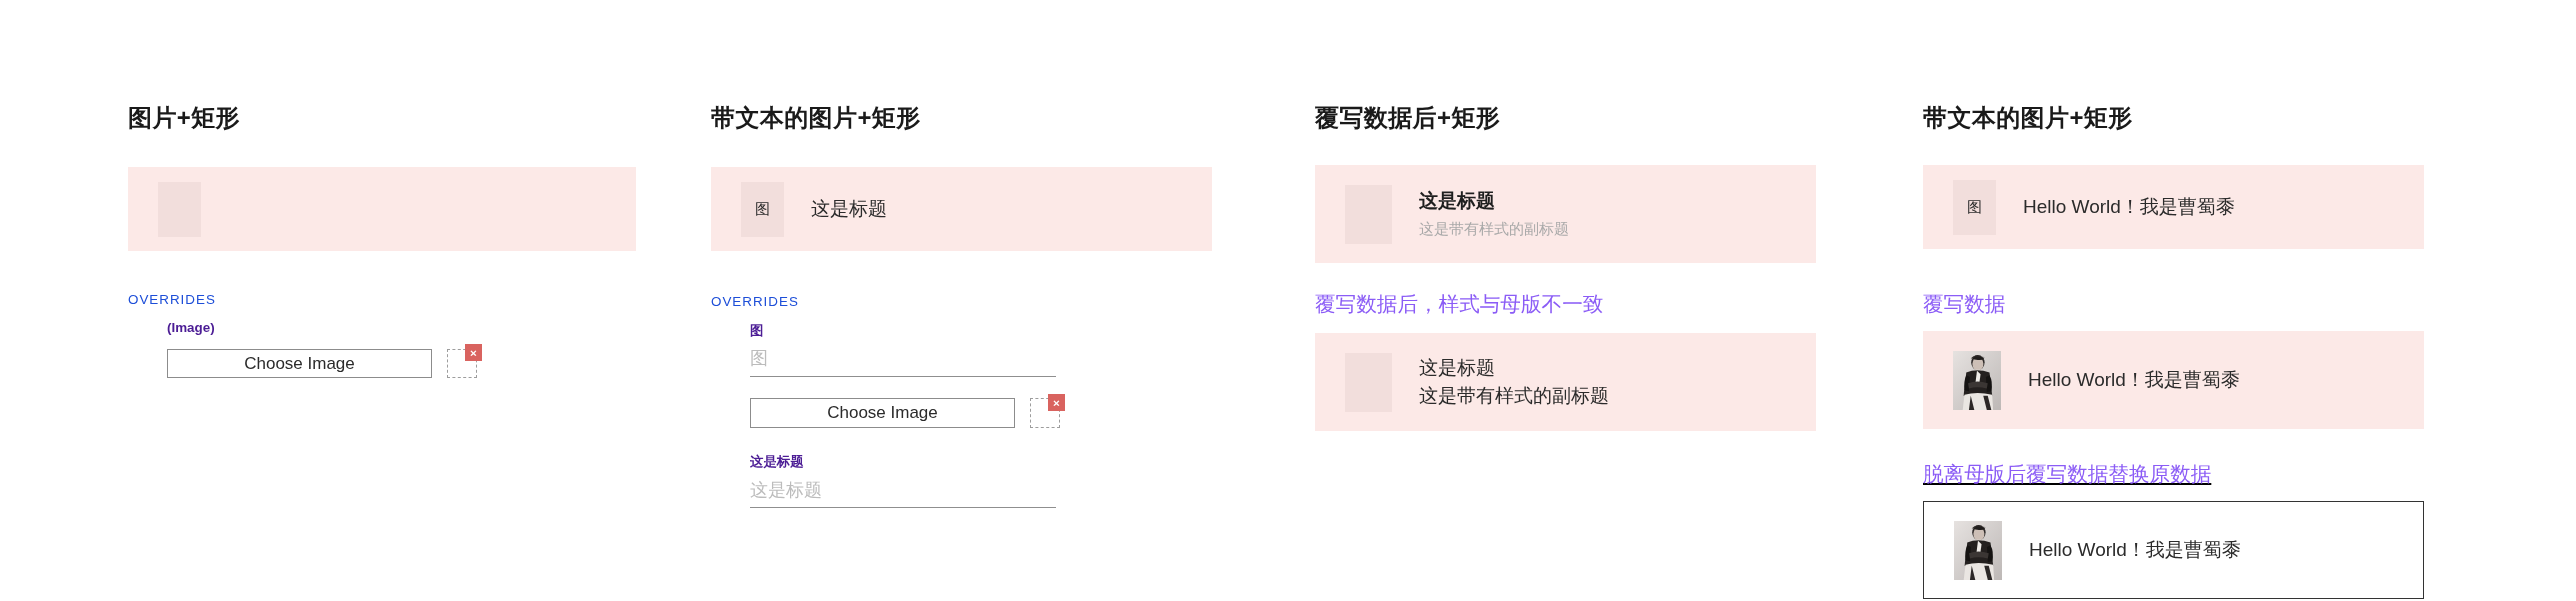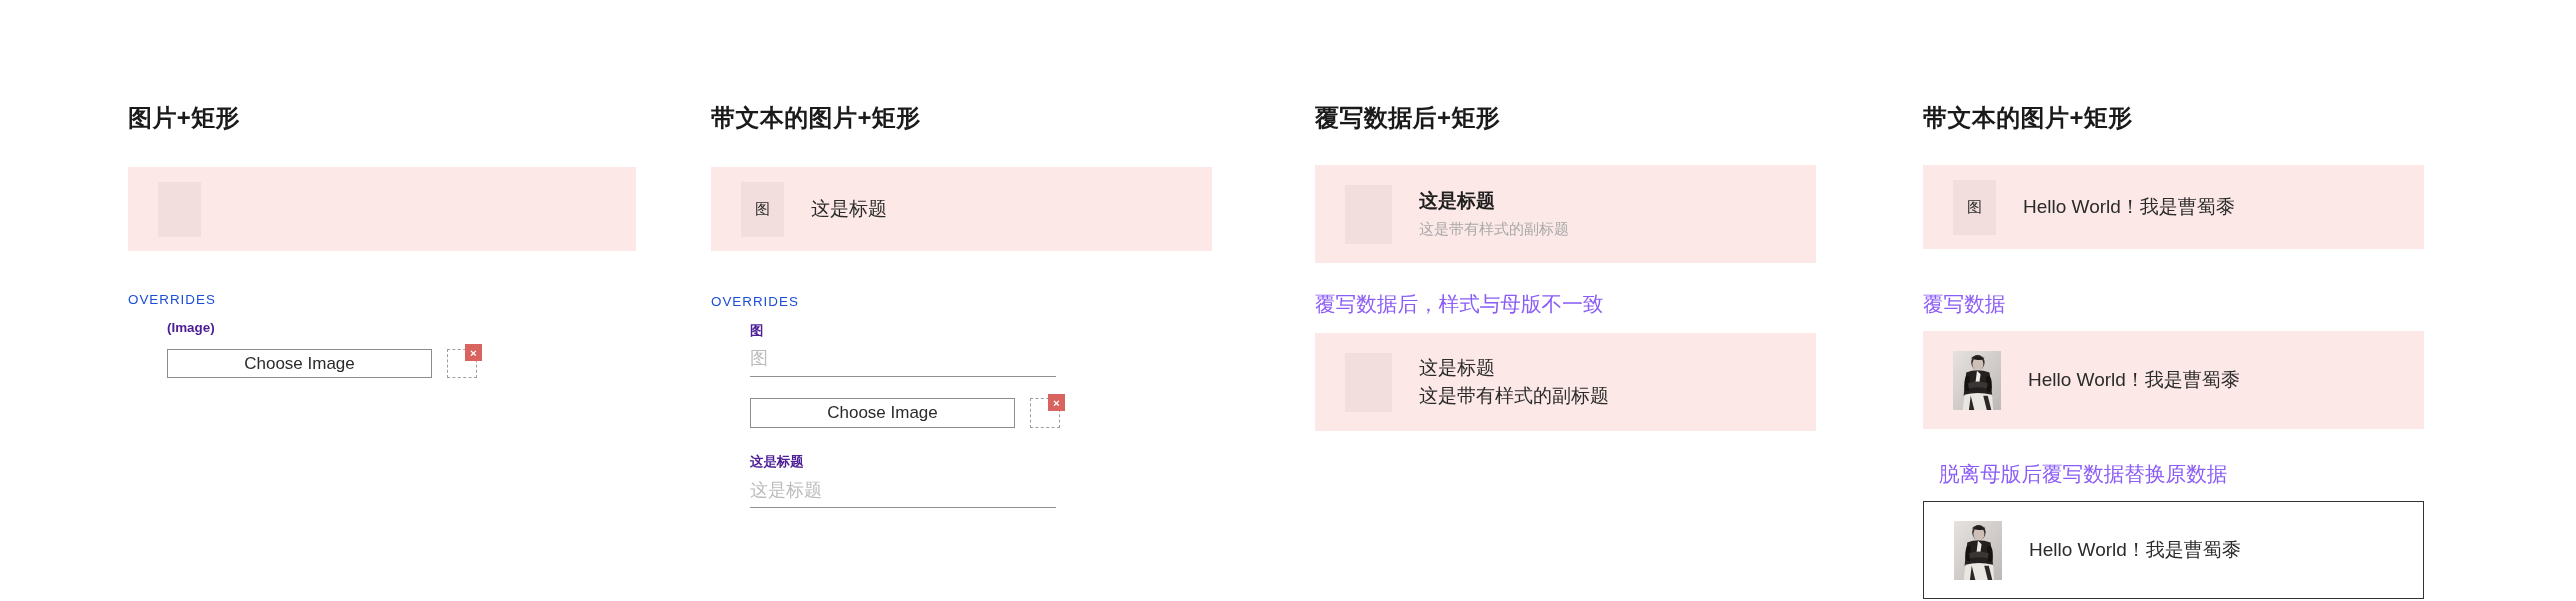--- a/index.html
+++ b/index.html
@@ -342,21 +342,21 @@
             <path d="M20 50 L24 66 L18 66 Z" fill="#2b2726"></path>
             <path d="M34 50 L38 66 L43 66 L39 50 Z" fill="#2b2726"></path>
           </svg>
         </div>
         <div class="card-text">
           <div class="card-title-plain">Hello World！我是曹蜀黍</div>
         </div>
       </div>
     </div>
 
-    <div style="position:absolute; top:413px; left:16px;">
+    <div style="position:absolute; top:413px; left:0;text-decoration:underline;">
       <p class="section-note">脱离母版后覆写数据替换原数据</p>
     </div>
 
     <div style="position:absolute; top:454px; left:0;">
       <div class="card card-tall bordered">
         <div class="avatar-photo">
           <svg viewBox="0 0 54 66" preserveAspectRatio="xMidYMid slice" aria-hidden="true">
             <defs>
               <linearGradient id="bgB" x1="0" y1="0" x2="1" y2="1">
                 <stop offset="0%" stop-color="#e6e2e0"></stop>

